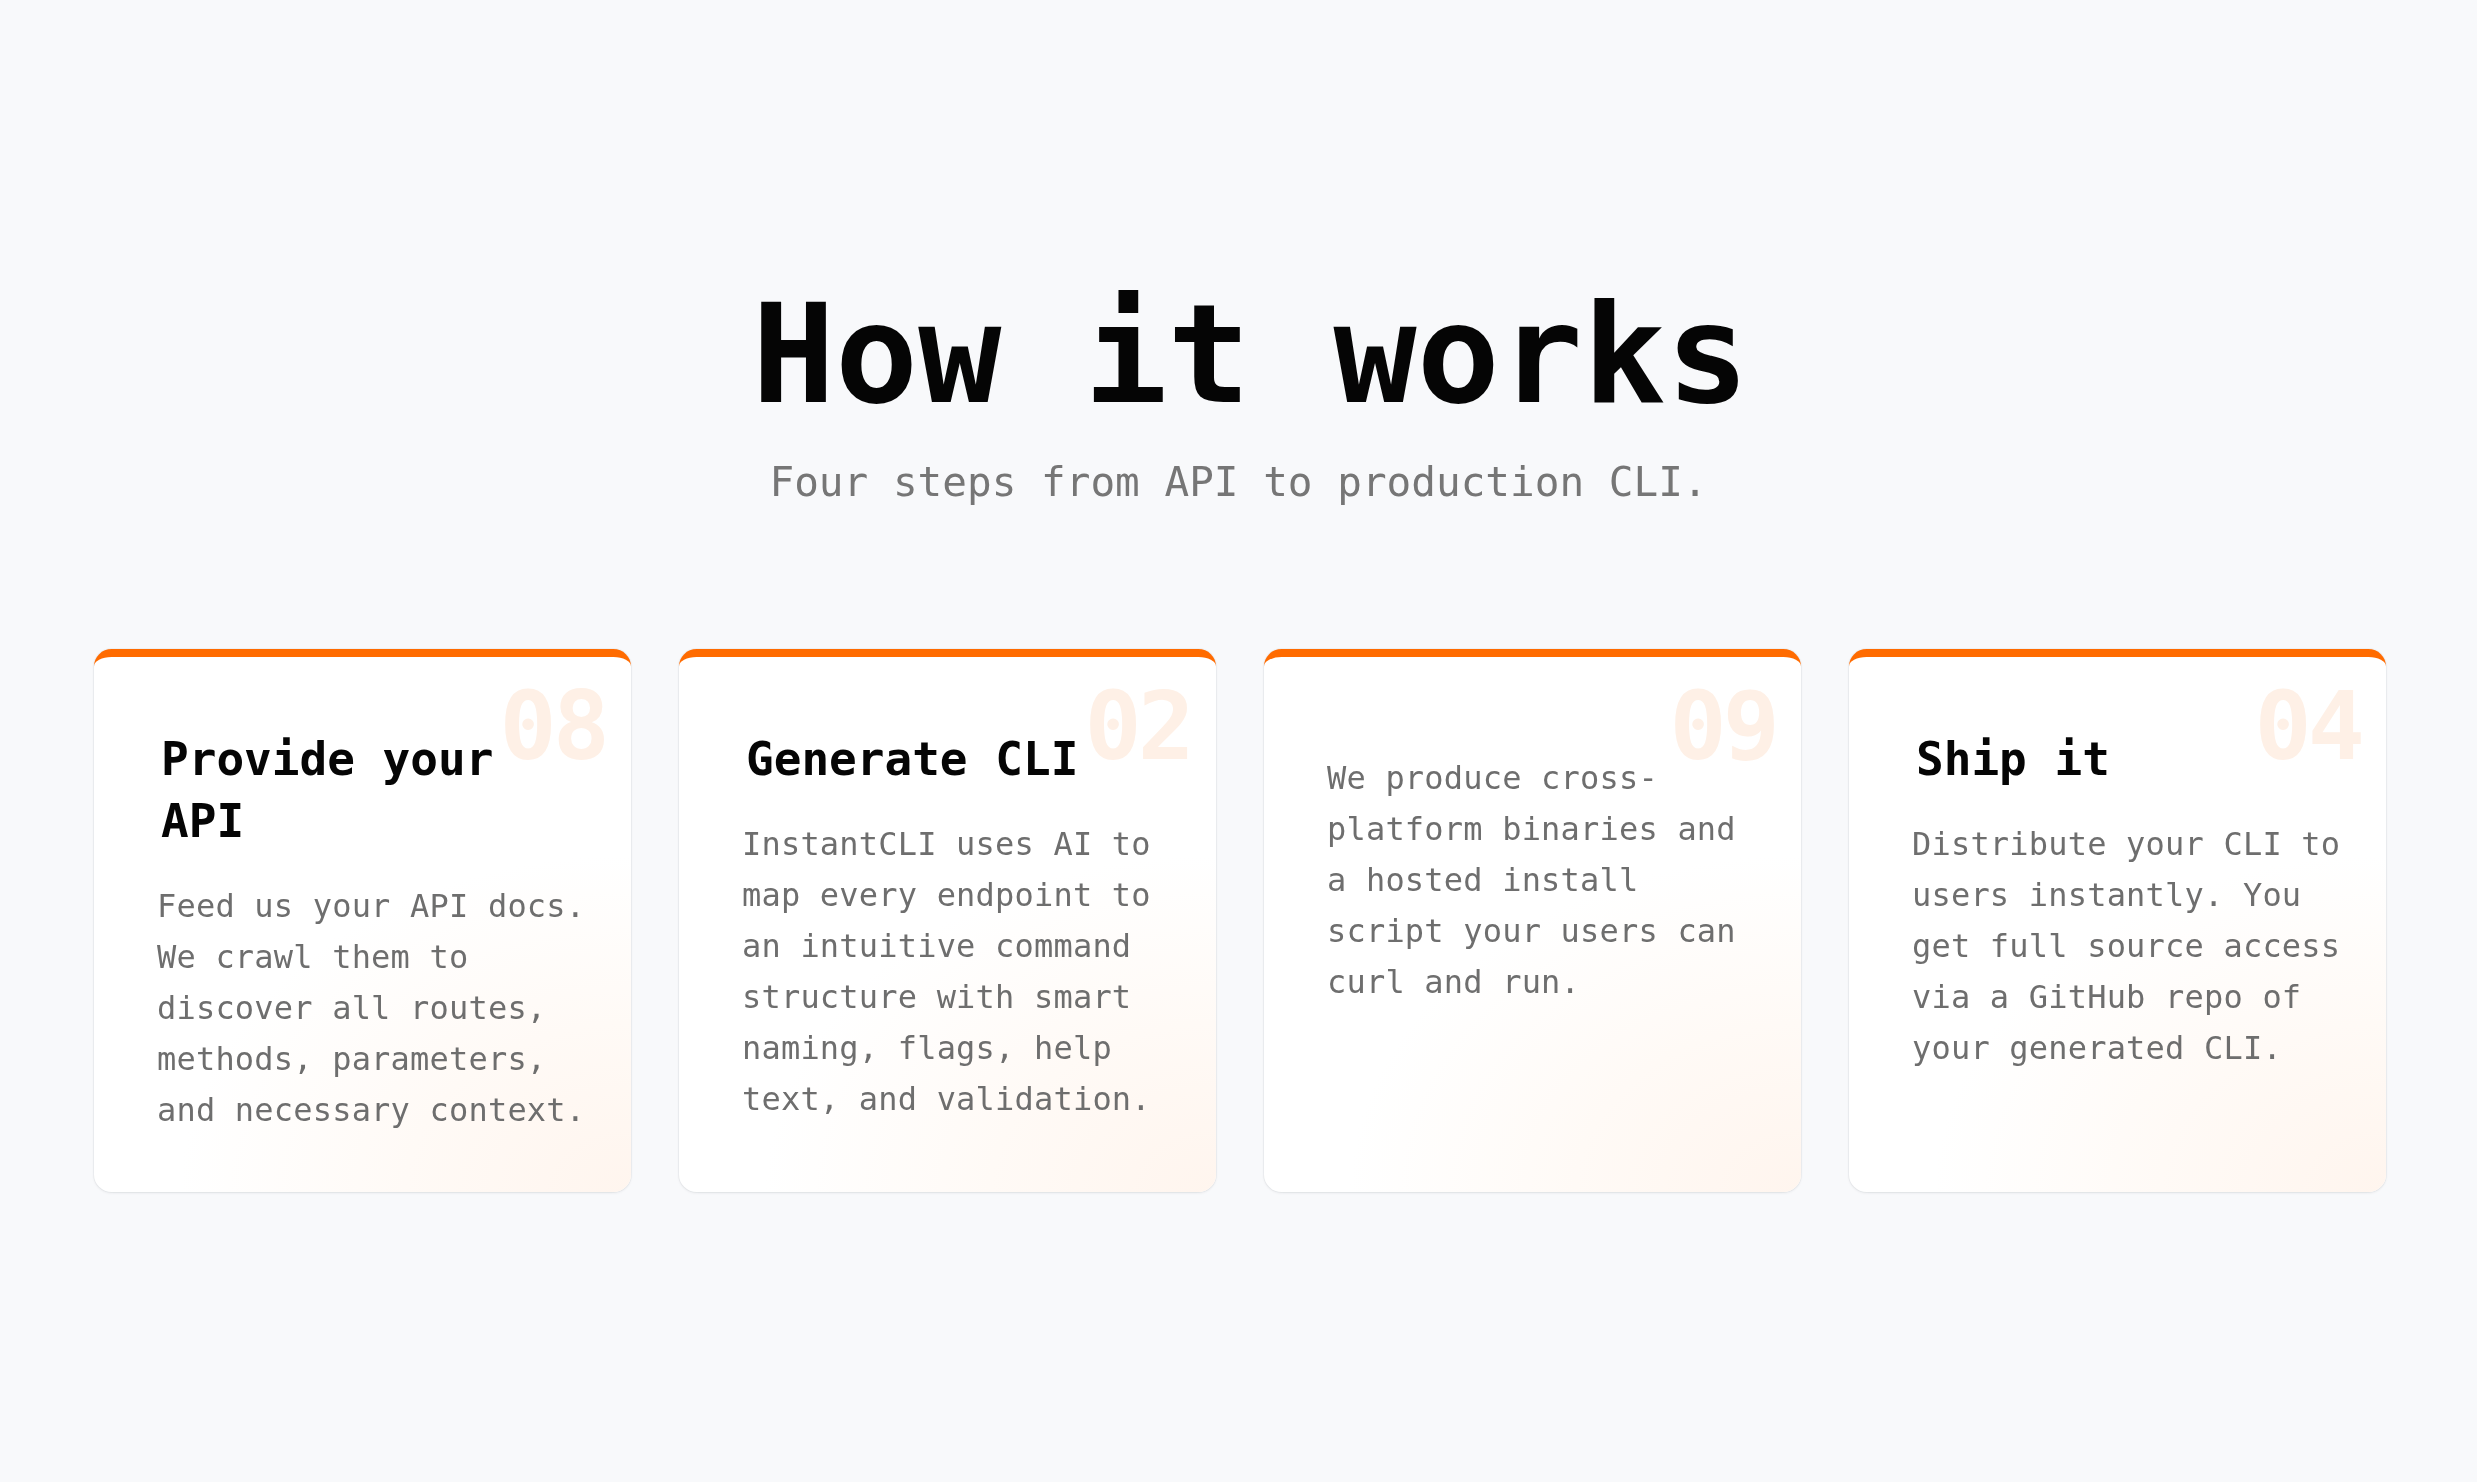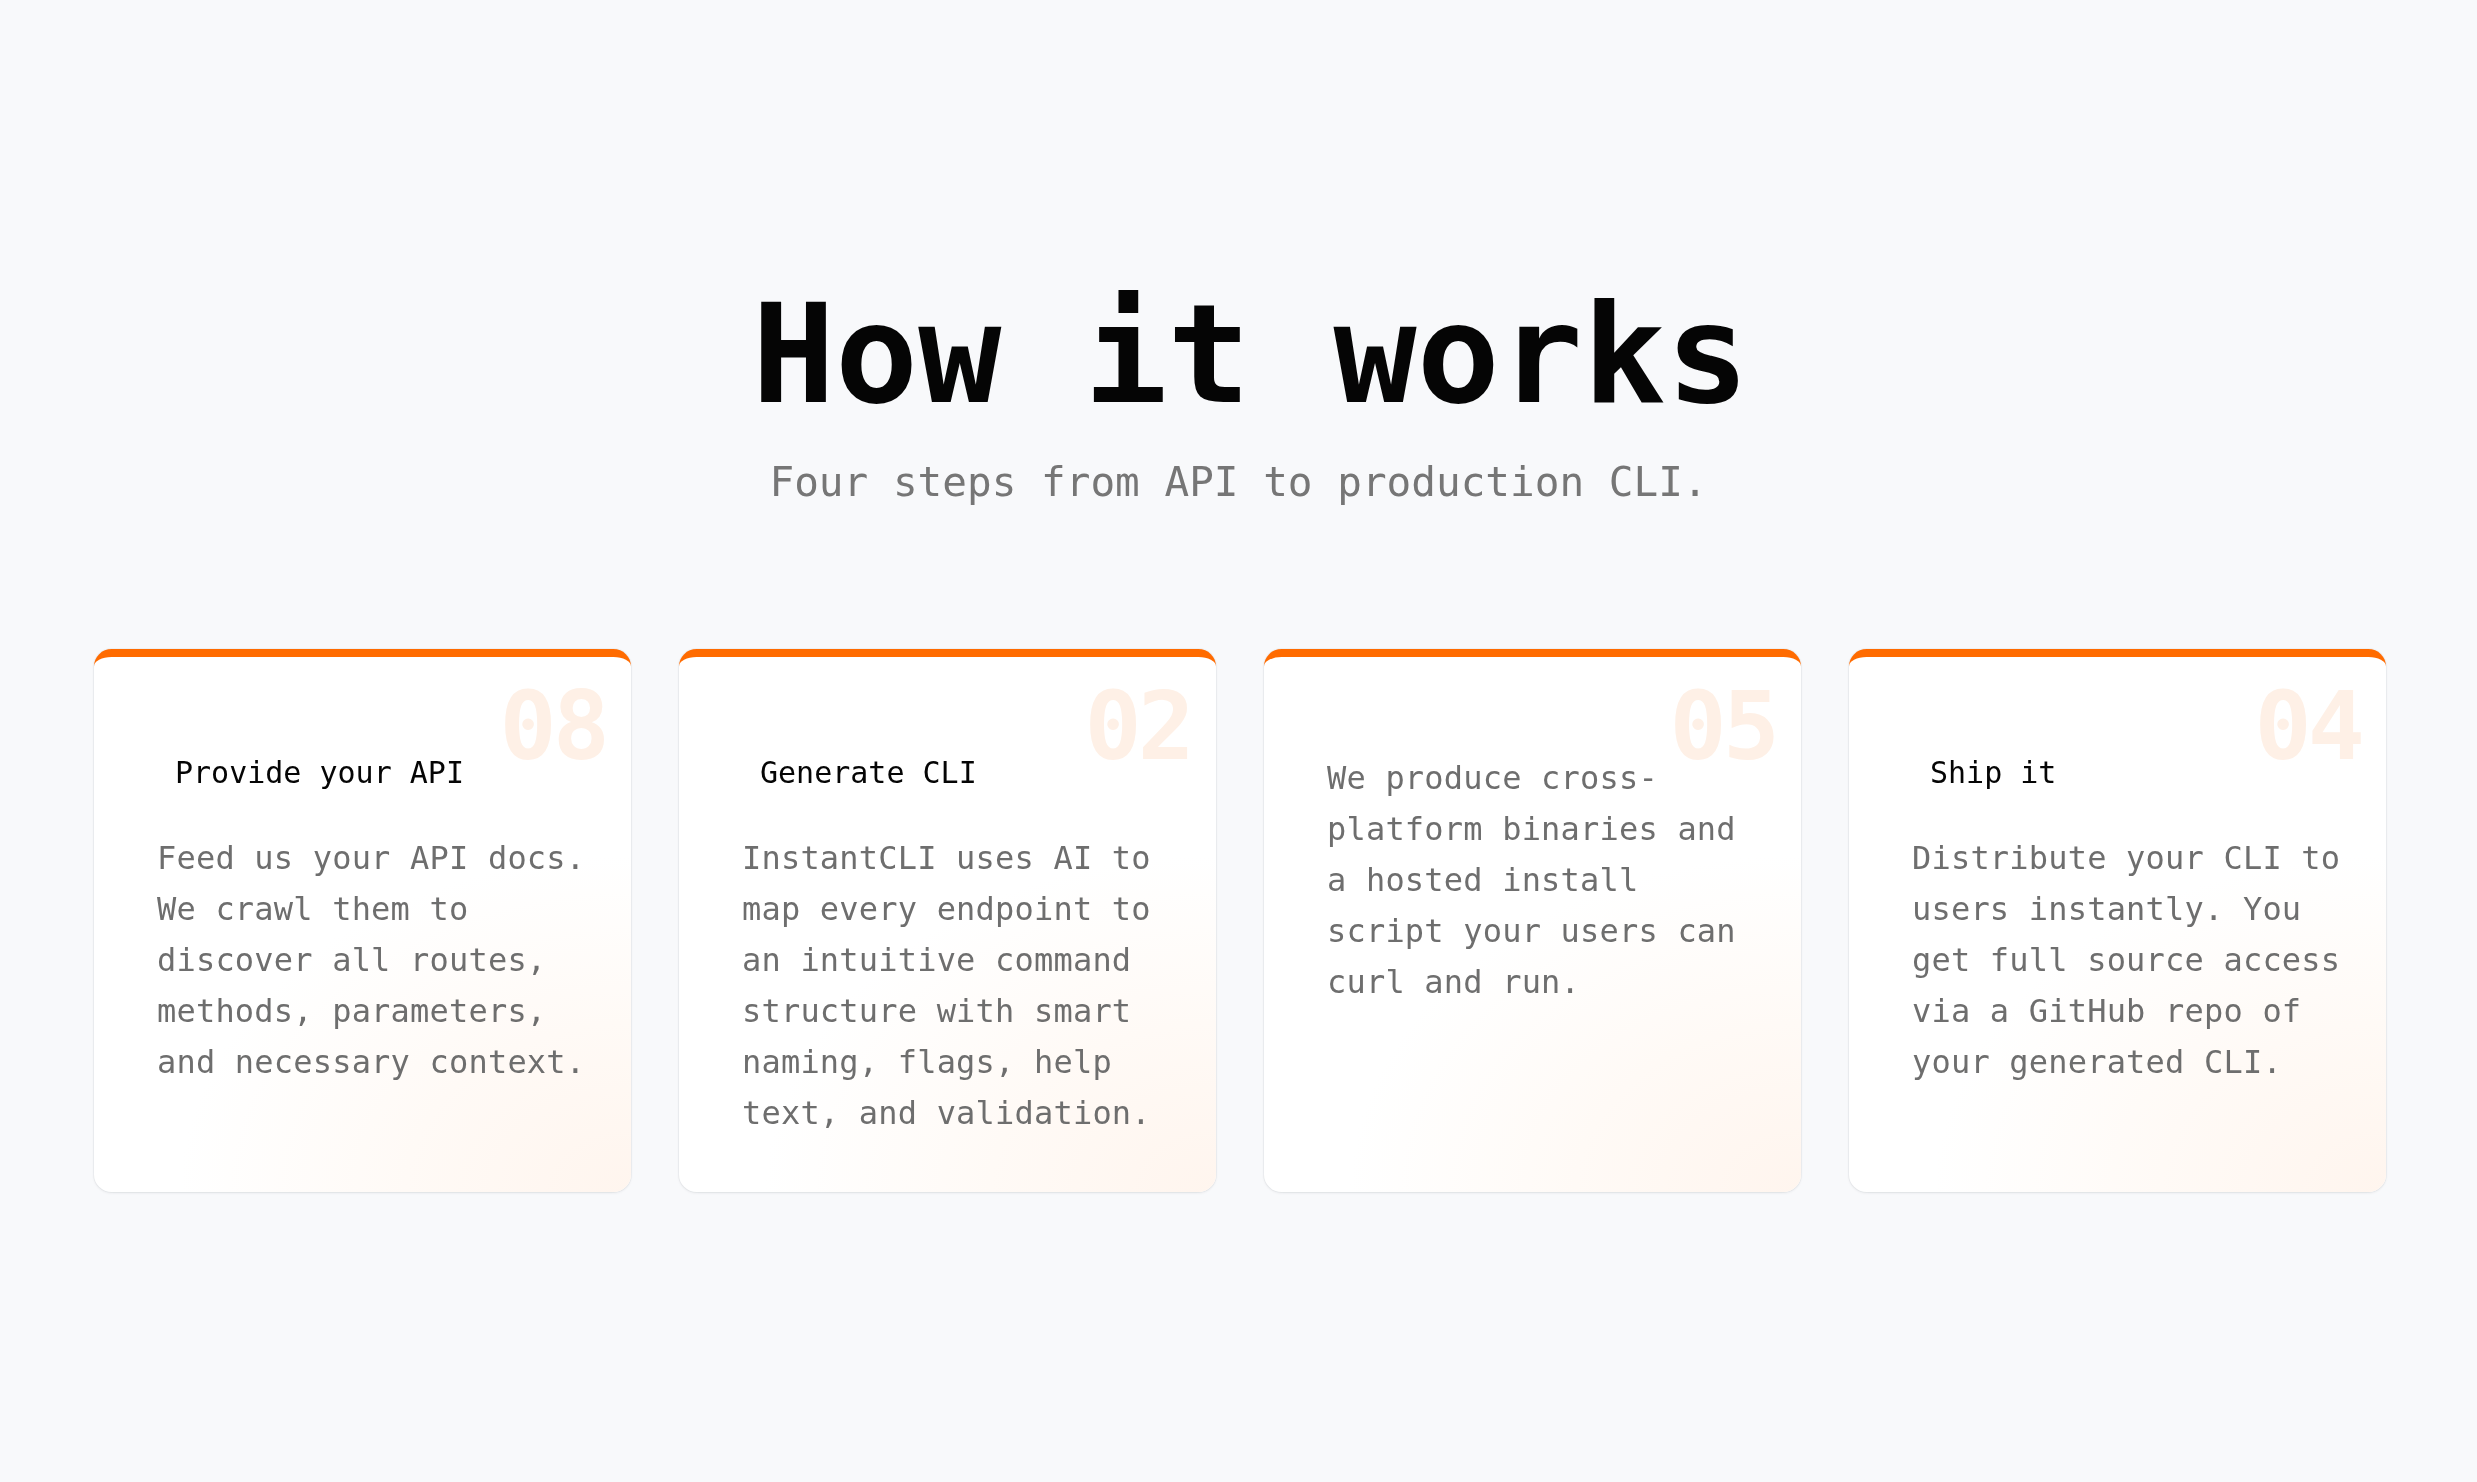--- a/index.html
+++ b/index.html
@@ -74,24 +74,24 @@
     line-height: 1;
     font-weight: bold;
     color: #fef0e6;
     letter-spacing: -3.9px;
     z-index: 0;
     user-select: none;
   }
   .step-title {
     position: relative;
     z-index: 1;
-    margin: 18px;
-    font-size: 30px;
+    margin: 4px;
+    font-size: 46px;
     line-height: 62px;
-    font-weight: normal;
+    font-weight: bold;
     color: #050505;
     max-width: 429px;
     letter-spacing: 0px;
   }
   .step-desc {
     position: relative;
     z-index: 1;
     margin: 29px 0 0 0;
     font-size: 32px;
     line-height: 51px;
@@ -115,21 +115,21 @@
     <p class="step-desc">Feed us your API docs. We crawl them to discover all routes, methods, parameters, and necessary context.</p>
   </div>
 
   <div class="step-card">
     <span class="step-number">02</span>
     <h3 class="step-title">Generate CLI</h3>
     <p class="step-desc">InstantCLI uses AI to map every endpoint to an intuitive command structure with smart naming, flags, help text, and validation.</p>
   </div>
 
   <div class="step-card">
-    <span class="step-number">05</span>
+    <span class="step-number">09</span>
     <p class="step-desc">We produce cross-platform binaries and a hosted install script your users can curl and run.</p>
   </div>
 
   <div class="step-card">
     <span class="step-number">04</span>
     <h3 class="step-title">Ship it</h3>
     <p class="step-desc">Distribute your CLI to users instantly. You get full source access via a GitHub repo of your generated CLI.</p>
   </div>
 </div>
 

